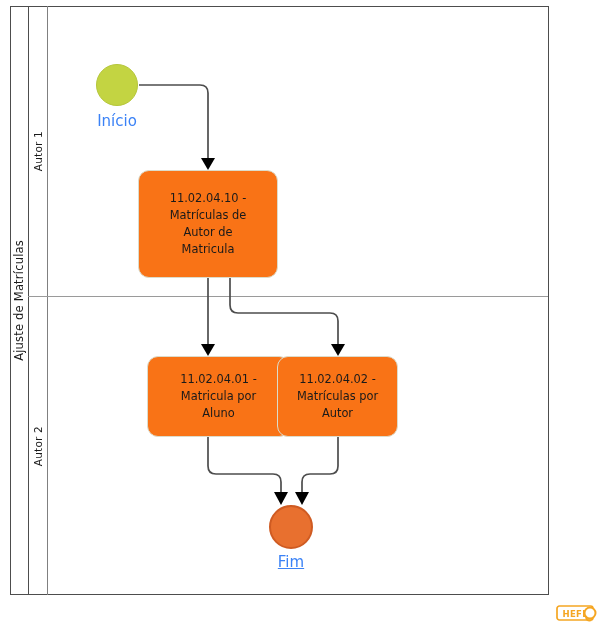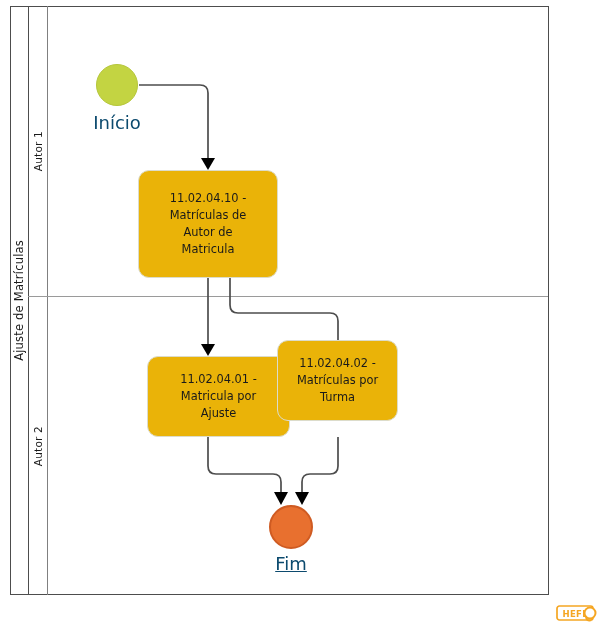--- a/index.html
+++ b/index.html
@@ -99,47 +99,47 @@
   .event-end {
     left: 269px;
     top: 505px;
     width: 44px;
     height: 44px;
     background: #e8702f;
     border: 2.2px solid #cf5b22;
   }
   .event-label {
     position: absolute;
-    font-size: 18px;
-    color: #0c4a6e;
+    font-size: 15px;
+    color: #3b82f6;
     text-align: center;
     white-space: nowrap;
   }
   .label-inicio { left: 67px; top: 112px; width: 100px; }
   .label-fim { left: 241px; top: 553px; width: 100px; text-decoration: underline; }
 
   
   .task {
     position: absolute;
-    background: #eab308;
+    background: #f97316;
     border: 1.1px solid #dcdccb;
     border-radius: 11px;
     box-sizing: border-box;
     display: flex;
     align-items: center;
     justify-content: center;
     text-align: center;
     font-size: 11.4px;
     line-height: 17px;
     color: #1a1a1a;
     padding: 2px 6px;
   }
   .task-1 { left: 138px; top: 170px; width: 140px; height: 108px; }
   .task-2 { left: 147px; top: 356px; width: 143px; height: 81px; }
-  .task-3 { left: 277px; top: 340px; width: 121px; height: 81px; }
+  .task-3 { left: 277px; top: 356px; width: 121px; height: 81px; }
 
   
   #flows {
     position: absolute;
     left: 0;
     top: 0;
     width: 607px;
     height: 629px;
     pointer-events: none;
   }
@@ -219,29 +219,29 @@
       <div>Matrículas de</div>
       <div>Autor de</div>
       <div>Matricula</div>
     </div>
   </div>
 
   <div class="task task-2">
     <div>
       <div>11.02.04.01 -</div>
       <div>Matricula por</div>
-      <div>Ajuste</div>
+      <div>Aluno</div>
     </div>
   </div>
 
   <div class="task task-3">
     <div>
       <div>11.02.04.02 -</div>
       <div>Matrículas por</div>
-      <div>Turma</div>
+      <div>Autor</div>
     </div>
   </div>
 
   <div class="event event-end"></div>
   <div class="event-label label-fim">Fim</div>
 
   <svg class="logo" viewBox="0 0 88 40">
     <rect x="2" y="4" width="72" height="28" rx="5" ry="5" fill="none" stroke="#f5a623" stroke-width="3.4"></rect>
     <text x="13" y="26" font-family="'DejaVu Sans', sans-serif" font-size="17" font-weight="bold" fill="#f5a623" letter-spacing="0.6">HEFLO</text>
     <circle cx="68" cy="18" r="11" fill="#ffffff" stroke="#f5a623" stroke-width="4"></circle>

